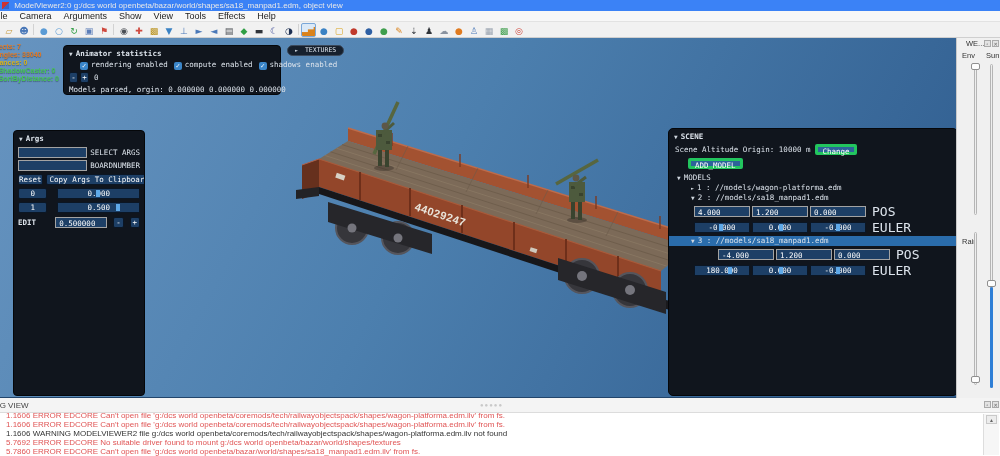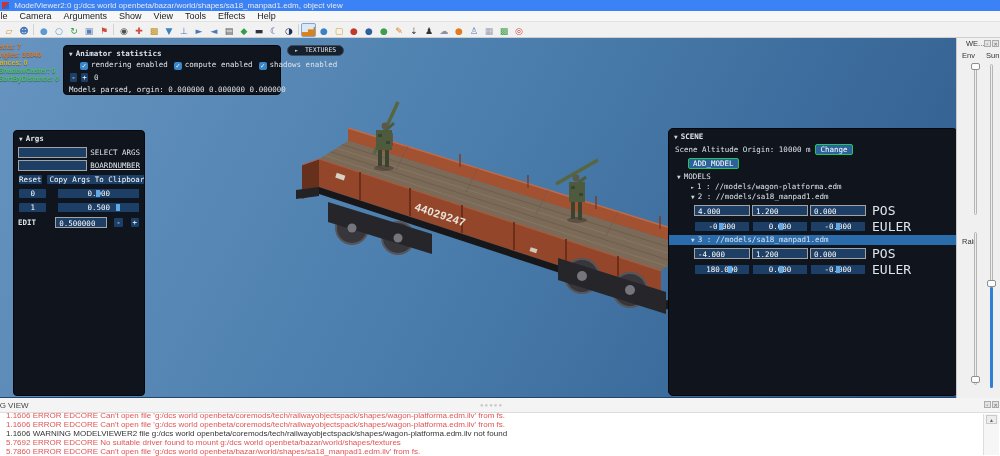--- a/index.html
+++ b/index.html
@@ -42,21 +42,21 @@
             color:#dde4ec; font-family:"DejaVu Sans Mono", monospace; font-size:7.5px; }
   .dpanel .ptitle { padding:3px 5px 2px 5px; font-weight:bold; white-space:nowrap; }
   .tri { color:#cfd6de; font-size:6px; margin-right:3px; }
   .chk { display:inline-block; width:8px; height:8px; background:#3b86c9; border-radius:2px;
          color:#fff; font-size:7px; line-height:8px; text-align:center; vertical-align:-1px;
          margin-right:3px; font-weight:bold; }
   .dfield { background:#1d3f66; border:1px solid #a3a3a3; color:#fff; height:11px;
             line-height:9px; font-size:7.5px; font-family:"DejaVu Sans Mono",monospace; }
   .dbtn  { background:#1d3f66; border:1px solid #0b1624; border-radius:2px; color:#fff;
            height:11px; line-height:9px; font-size:7.5px; text-align:center; cursor:default; }
-  .abtn  { background:#2d639a; border:1px solid #22c55e; border-radius:2px; color:#fff;
+  .abtn  { background:#2d639a; border:3px solid #22c55e; border-radius:2px; color:#fff;
            height:11px; line-height:10px; font-size:7.5px; text-align:center; padding:0 4px;
            cursor:default; display:inline-block; }
   .slider { position:relative; background:#1d3f66; border:1px solid #0b1624; height:11px;
             text-align:center; line-height:9px; color:#fff; }
   .slider .handle { position:absolute; top:1px; bottom:1px; width:4px; background:#5fa9e8;
                     cursor:ew-resize; }
 
   
   .pill { position:absolute; left:287px; top:7px; height:11px; border-radius:6px;
           background:#16202d; border:1px solid #3c4a5c; color:#dfe6ee; font-size:6.5px;
@@ -266,21 +266,21 @@
     </div>
 
     <div class="dpanel" style="left:13px; top:92px; width:132px; height:266px; overflow:hidden;">
       <div class="ptitle">
         <span class="tri">▼</span><span>Args</span>
       </div>
       <div style="display:flex; align-items:center; gap:3px; margin:2px 4px;">
         <div class="dfield" style="width:92px;"></div>
         <span style="white-space:nowrap;">SELECT ARGS</span>
       </div>
-      <div style="display:flex; align-items:center; gap:3px; margin:2px 4px;text-decoration:underline;">
+      <div style="display:flex; align-items:center; gap:3px; margin:2px 4px;">
         <div class="dfield" style="width:92px;"></div>
         <span style="white-space:nowrap;">BOARDNUMBER</span>
       </div>
       <div style="display:flex; gap:3px; margin:3px 4px; white-space:nowrap;">
         <span class="dbtn" style="width:38px;">Reset</span>
         <span class="dbtn" style="padding:0 3px;">Copy Args To Clipboard For L</span>
       </div>
       <div style="display:flex; gap:10px; margin:3px 4px; align-items:center;">
         <span class="dbtn" style="width:30px;">0</span>
         <div class="slider" style="width:84px;">
@@ -341,21 +341,21 @@
         <div class="slider cell">
           <span>-0.000</span>
           <span class="handle" style="left:46%;"></span></div>
         <span class="rowlab">EULER</span>
       </div>
       <div class="trow sel" style="padding-left:22px;">
         <span class="tri">▼</span><span>3 :</span>
         <span>//models/sa18_manpad1.edm</span>
       </div>
       <div class="grid3">
-        <div class="dfield cell" style="padding:1px 3px;">-4.000</div>
+        <div class="dfield cell" style="padding:1px 3px;margin-left:24px;">-4.000</div>
         <div class="dfield cell" style="padding:1px 3px;">1.200</div>
         <div class="dfield cell" style="padding:1px 3px;">0.000</div>
         <span class="rowlab">POS</span>
       </div>
       <div class="grid3">
         <div class="slider cell">
           <span>180.000</span>
           <span class="handle" style="left:62%;"></span></div>
         <div class="slider cell">
           <span>0.000</span>

